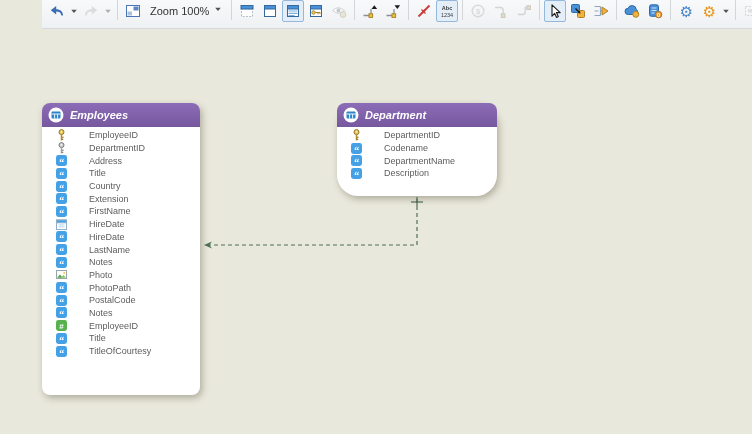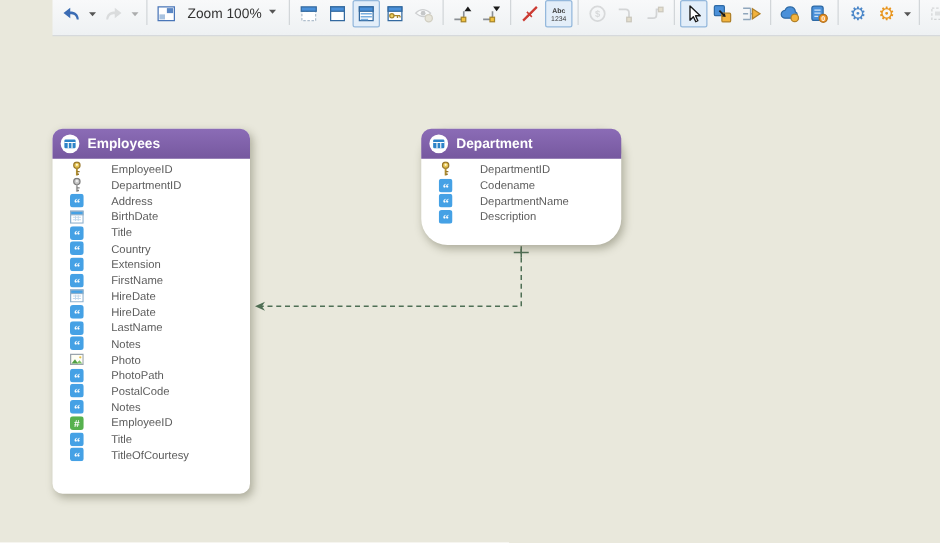--- a/index.html
+++ b/index.html
@@ -19,21 +19,21 @@
   .tb-zoom{height:22px;display:flex;align-items:center;gap:5px;padding:0 5px;flex:none;}
   .tb-zoom-label{font-size:11px;color:#333;white-space:nowrap;}
   .glyph{font-size:15px;line-height:1;}
   
   .canvas{position:absolute;inset:0;}
   #rel-layer{position:absolute;top:0;left:0;width:752px;height:434px;pointer-events:none;}
   .entity{position:absolute;background:#fff;border-radius:8px;box-sizing:border-box;
           box-shadow:2px 3px 7px rgba(85,85,60,.4);}
   .entity-header{height:24px;border-radius:8px 8px 0 0;box-sizing:border-box;
           background:linear-gradient(var(--entity-header-top,#8b6cb6),var(--entity-header-bottom,#76589f));
-          display:flex;align-items:center;gap:6px;padding:0 6px;}
+          display:flex;align-items:center;gap:6px;padding:0 6px;font-style:italic;}
   .entity-title{color:#fff;font-size:11px;font-weight:bold;}
   .entity-badge{width:16px;height:16px;flex:none;display:flex;align-items:center;justify-content:center;}
   .entity-fields{padding:2px 6px 0 14px;}
   .field-row{display:flex;align-items:center;height:12.7px;gap:22px;}
   .ficon{width:11px;height:12px;flex:none;display:flex;align-items:center;justify-content:center;}
   .field-label{font-size:9px;color:#5c5c5c;white-space:nowrap;}
 </style>
 </head>
 <body>
 
@@ -260,30 +260,20 @@
               <svg width="11" height="11" viewBox="0 0 11 11">
                 <rect width="11" height="11" rx="2.4" fill="#45a1e5"></rect>
                 <text x="5.7" y="10.5" font-size="10" font-weight="bold" text-anchor="middle" fill="#fff" font-family="Liberation Serif,serif">“</text>
               </svg>
             </span>
             <span class="field-label">Address</span>
           </div>
           <div class="field-row">
             <span class="ficon">
               <svg width="11" height="11" viewBox="0 0 11 11">
-                <rect x=".5" y="1" width="10" height="9.5" fill="#fff" stroke="#8fb0cc"></rect>
-                <rect x=".5" y="1" width="10" height="2.8" fill="#45a1e5" stroke="#8fb0cc"></rect>
-                <path d="M2.3 5.8h6.5M2.3 7.8h6.5M4.4 4.8v4M6.6 4.8v4" stroke="#c3d9ec" stroke-width=".8" fill="none"></path>
-              </svg>
-            </span>
-            <span class="field-label">BirthDate</span>
-          </div>
-          <div class="field-row">
-            <span class="ficon">
-              <svg width="11" height="11" viewBox="0 0 11 11">
                 <rect width="11" height="11" rx="2.4" fill="#45a1e5"></rect>
                 <text x="5.7" y="10.5" font-size="10" font-weight="bold" text-anchor="middle" fill="#fff" font-family="Liberation Serif,serif">“</text>
               </svg>
             </span>
             <span class="field-label">Title</span>
           </div>
           <div class="field-row">
             <span class="ficon">
               <svg width="11" height="11" viewBox="0 0 11 11">
                 <rect width="11" height="11" rx="2.4" fill="#45a1e5"></rect>

